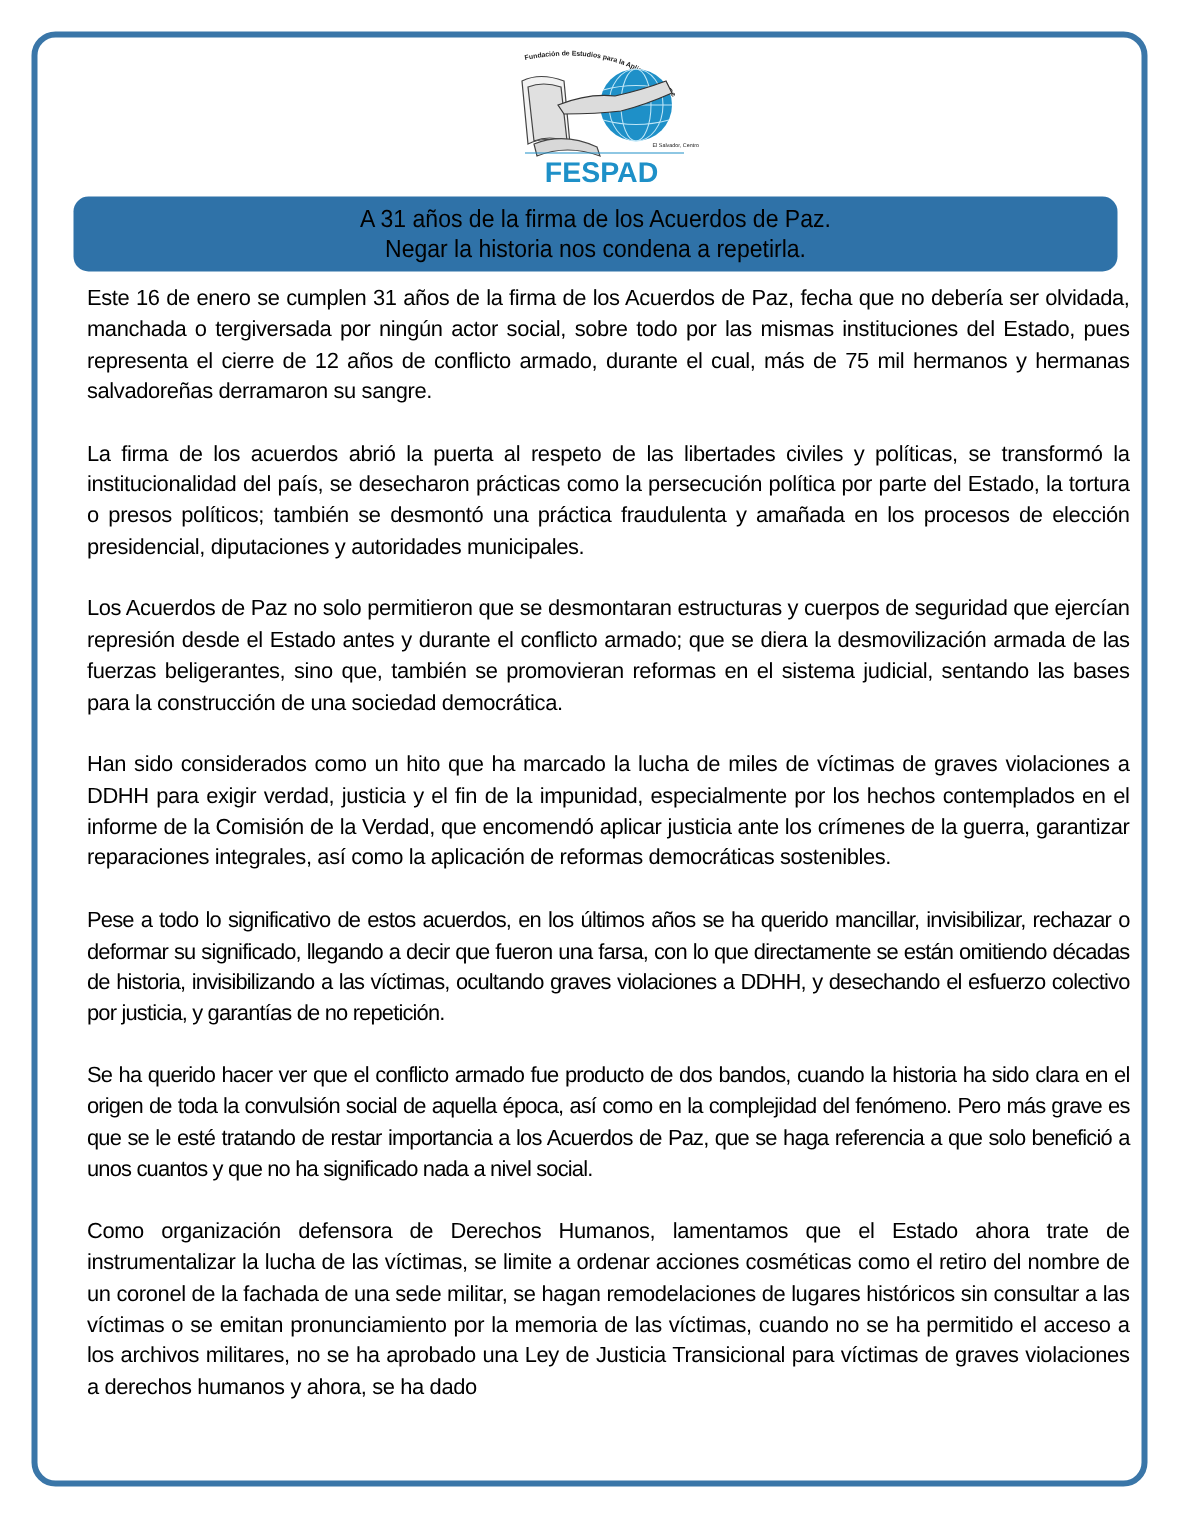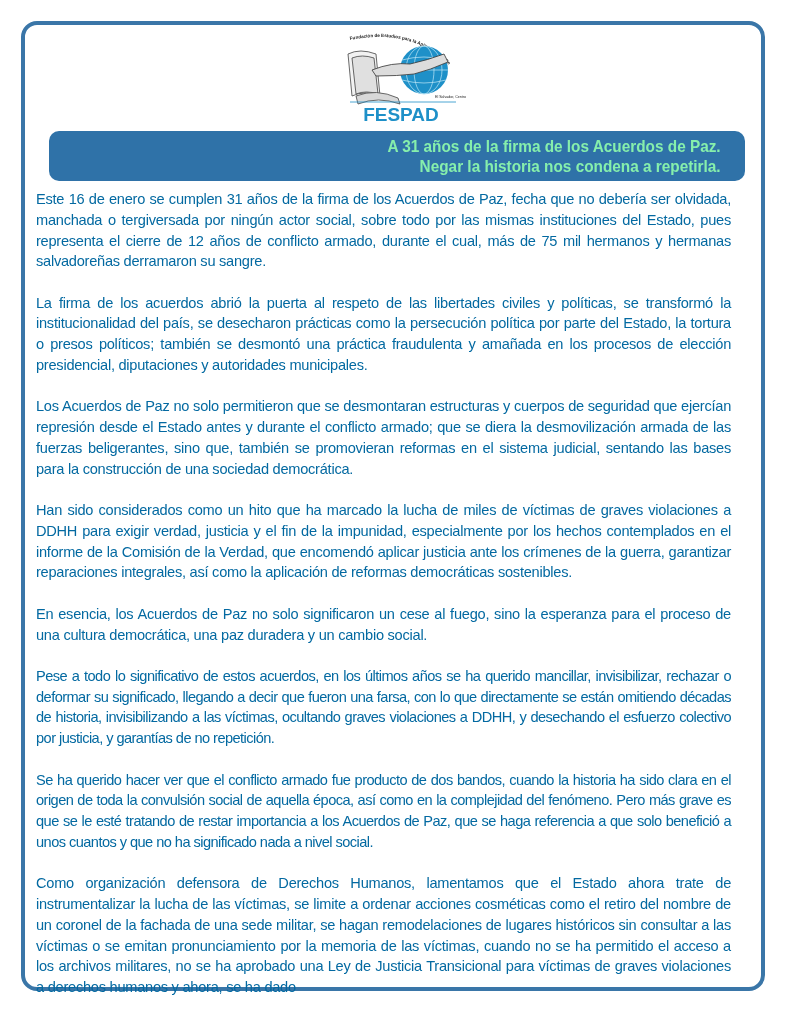--- a/index.html
+++ b/index.html
@@ -5,28 +5,28 @@
   html, body { margin: 0; padding: 0; background: #ffffff; }
   body { width: 792px; height: 1024px; position: relative; overflow: hidden; font-family: "Liberation Sans", sans-serif; }
   .frame {
     position: absolute; left: 21px; top: 21px; width: 744px; height: 970px;
     border: 4px solid #3a76a8; border-radius: 16px; box-sizing: border-box;
   }
   .logo { position: absolute; left: 336px; top: 24px; width: 130px; height: 100px; }
   .logo svg { width: 130px; height: 100px; display: block; }
   .title-bar {
     position: absolute; left: 49px; top: 131px; width: 696px; height: 50px;
-    background: #2f72a8; border-radius: 10px; color: #86efac;
-    text-align: right; font-weight: bold; font-size: 16.5px; line-height: 20px;
+    background: #2f72a8; border-radius: 10px; color: #000000;
+    text-align: center; font-weight: normal; font-size: 16.5px; line-height: 20px;
     box-sizing: border-box; padding-top: 5px;
   }
   .title-bar div { transform: scaleX(0.93); }
   .content {
-    position: absolute; left: 36px; top: 189px; width: 695px;
-    color: #0369a1; font-size: 14.6px; line-height: 20.8px;
+    position: absolute; left: 58px; top: 189px; width: 695px;
+    color: #000000; font-size: 14.6px; line-height: 20.8px;
   }
   .content p { margin: 0 0 20.5px 0; text-align: justify; letter-spacing: -0.25px; }
   .content p.tight { letter-spacing: -0.55px; }
 </style>
 </head>
 <body>
 
 <div class="frame"></div>
 
 <div class="logo">
@@ -63,17 +63,16 @@
 <div class="title-bar">
   <div>A 31 años de la firma de los Acuerdos de Paz.</div>
   <div>Negar la historia nos condena a repetirla.</div>
 </div>
 
 <div class="content">
   <p>Este 16 de enero se cumplen 31 años de la firma de los Acuerdos de Paz, fecha que no debería ser olvidada, manchada o tergiversada por ningún actor social, sobre todo por las mismas instituciones del Estado, pues representa el cierre de 12 años de conflicto armado, durante el cual, más de 75 mil hermanos y hermanas salvadoreñas derramaron su sangre.</p>
   <p>La firma de los acuerdos abrió la puerta al respeto de las libertades civiles y políticas, se transformó la institucionalidad del país, se desecharon prácticas como la persecución política por parte del Estado, la tortura o presos políticos; también se desmontó una práctica fraudulenta y amañada en los procesos de elección presidencial, diputaciones y autoridades municipales.</p>
   <p>Los Acuerdos de Paz no solo permitieron que se desmontaran estructuras y cuerpos de seguridad que ejercían represión desde el Estado antes y durante el conflicto armado; que se diera la desmovilización armada de las fuerzas beligerantes, sino que, también se promovieran reformas en el sistema judicial, sentando las bases para la construcción de una sociedad democrática.</p>
   <p>Han sido considerados como un hito que ha marcado la lucha de miles de víctimas de graves violaciones a DDHH para exigir verdad, justicia y el fin de la impunidad, especialmente por los hechos contemplados en el informe de la Comisión de la Verdad, que encomendó aplicar justicia ante los crímenes de la guerra, garantizar reparaciones integrales, así como la aplicación de reformas democráticas sostenibles.</p>
-  <p>En esencia, los Acuerdos de Paz no solo significaron un cese al fuego, sino la esperanza para el proceso de una cultura democrática, una paz duradera y un cambio social.</p>
   <p class="tight">Pese a todo lo significativo de estos acuerdos, en los últimos años se ha querido mancillar, invisibilizar, rechazar o deformar su significado, llegando a decir que fueron una farsa, con lo que directamente se están omitiendo décadas de historia, invisibilizando a las víctimas, ocultando graves violaciones a DDHH, y desechando el esfuerzo colectivo por justicia, y garantías de no repetición.</p>
   <p class="tight">Se ha querido hacer ver que el conflicto armado fue producto de dos bandos, cuando la historia ha sido clara en el origen de toda la convulsión social de aquella época, así como en la complejidad del fenómeno. Pero más grave es que se le esté tratando de restar importancia a los Acuerdos de Paz, que se haga referencia a que solo benefició a unos cuantos y que no ha significado nada a nivel social.</p>
   <p>Como organización defensora  de Derechos Humanos, lamentamos que el Estado ahora trate de instrumentalizar la lucha de las víctimas, se limite a ordenar acciones cosméticas como el retiro del nombre de un coronel de la fachada de una sede militar, se hagan remodelaciones de lugares históricos sin consultar a las víctimas o  se emitan pronunciamiento por la memoria de las víctimas, cuando no se ha permitido el acceso a los archivos militares, no se ha aprobado una Ley de Justicia Transicional para víctimas de graves violaciones a derechos humanos y ahora, se ha dado</p>
 </div>
 
 </body></html>

